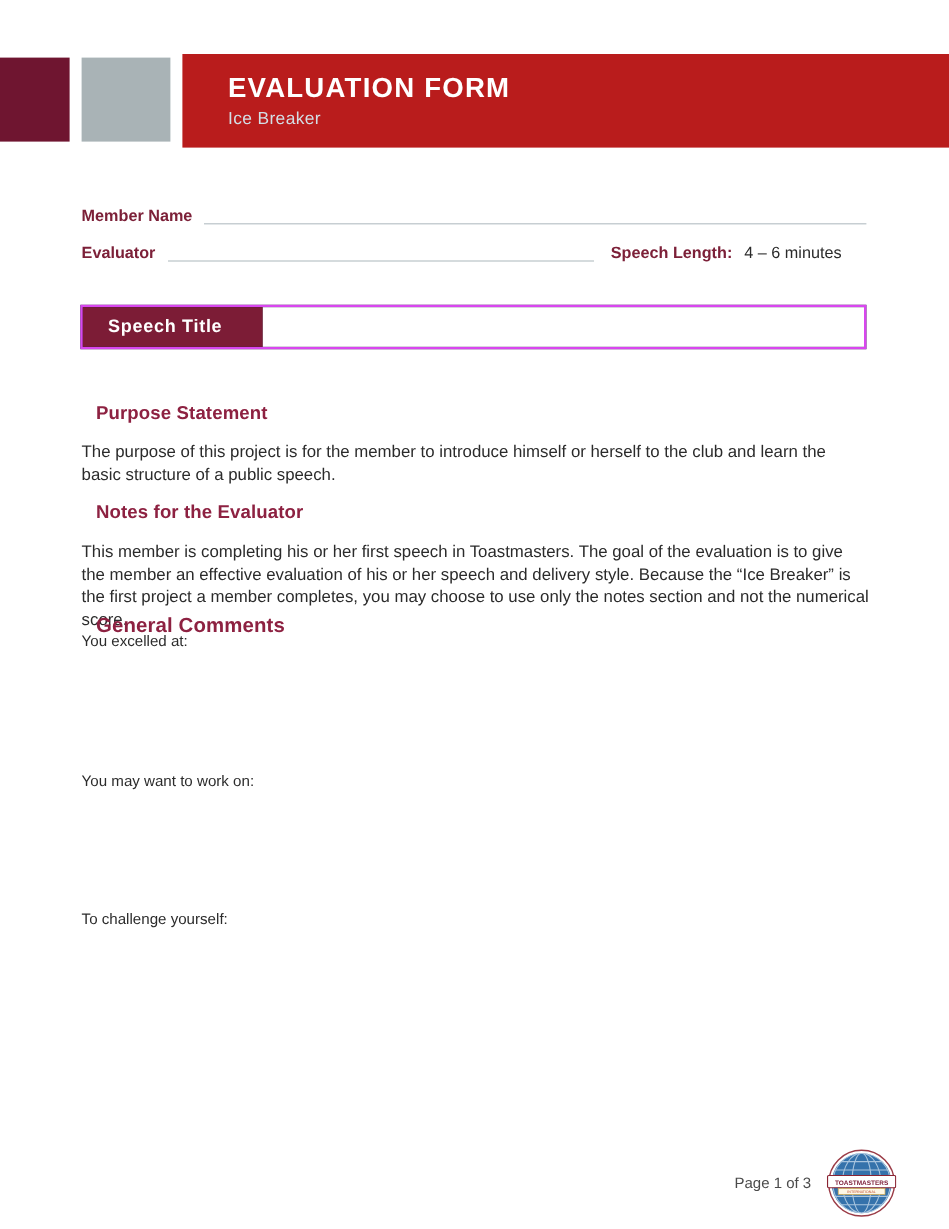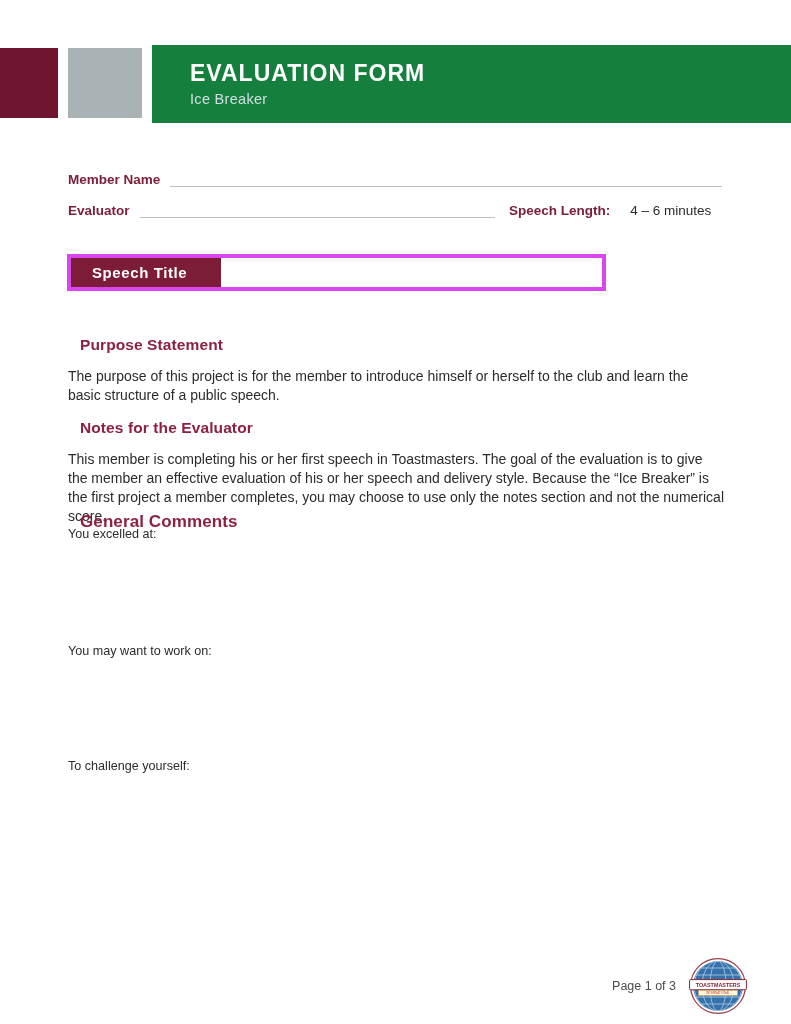--- a/index.html
+++ b/index.html
@@ -12,21 +12,21 @@
     overflow: hidden;
   }
 
   
   .header { position: absolute; top: 45px; left: 0; right: 0; height: 78px; }
   .sq { position: absolute; top: 3px; height: 70px; }
   .sq.maroon { left: 0; width: 58px; background: #6f1530; }
   .sq.gray   { left: 68px; width: 74px; background: #a9b3b6; }
   .banner {
     position: absolute; left: 152px; right: 0; top: 0; bottom: 0;
-    background: #15803d;
+    background: #b91c1c;
     display: flex; flex-direction: column; justify-content: center;
     padding-left: 38px; box-sizing: border-box;
   }
   .banner .title {
     color: #ffffff; font-size: 23px; font-weight: bold; letter-spacing: 1px;
     line-height: 1.1;
   }
   .banner .subtitle {
     color: #d3dee5; font-size: 14.5px; margin-top: 4px; letter-spacing: 0.3px;
   }
@@ -39,26 +39,26 @@
     white-space: nowrap;
   }
   .fline {
     flex: 1; border-bottom: 1.5px solid #bac3c7;
     margin: 0 0 2px 10px; min-height: 14px;
   }
   .right-group {
     width: 213px; margin-left: 14px; display: flex; align-items: flex-end;
     flex: none;
   }
-  .fvalue { color: #2b2b2b; font-size: 13.5px; margin-left: 20px; line-height: 1.25; white-space: nowrap; }
+  .fvalue { color: #2b2b2b; font-size: 13.5px; margin-left: 10px; line-height: 1.25; white-space: nowrap; }
 
   
   .speech-title-box {
-    position: absolute; top: 254px; left: 67px; width: 539px; height: 37px;
-    border: 4px solid #d946ef; box-sizing: border-box;
+    position: absolute; top: 254px; left: 67px; width: 655px; height: 37px;
+    border: 2px solid #d946ef; box-sizing: border-box;
     display: flex; background: #0f172a;
   }
   .stb-label {
     width: 150px; flex: none; background: #7c1c36; color: #ffffff;
     font-size: 15px; font-weight: bold; letter-spacing: 0.6px;
     display: flex; align-items: center; padding-left: 21px; box-sizing: border-box;
   }
   .stb-input { flex: 1; background: #ffffff; }
 
   

